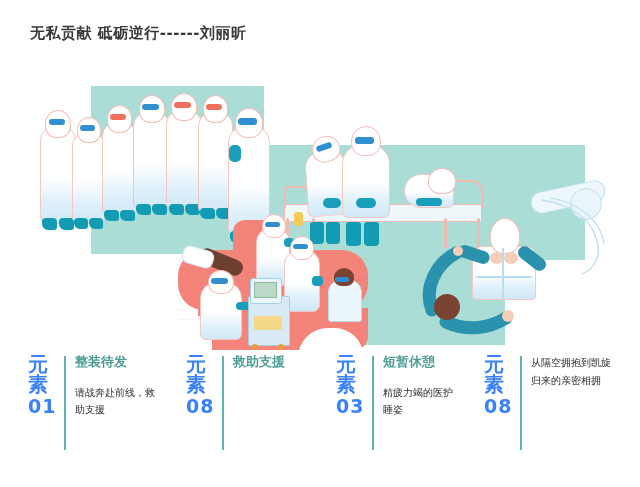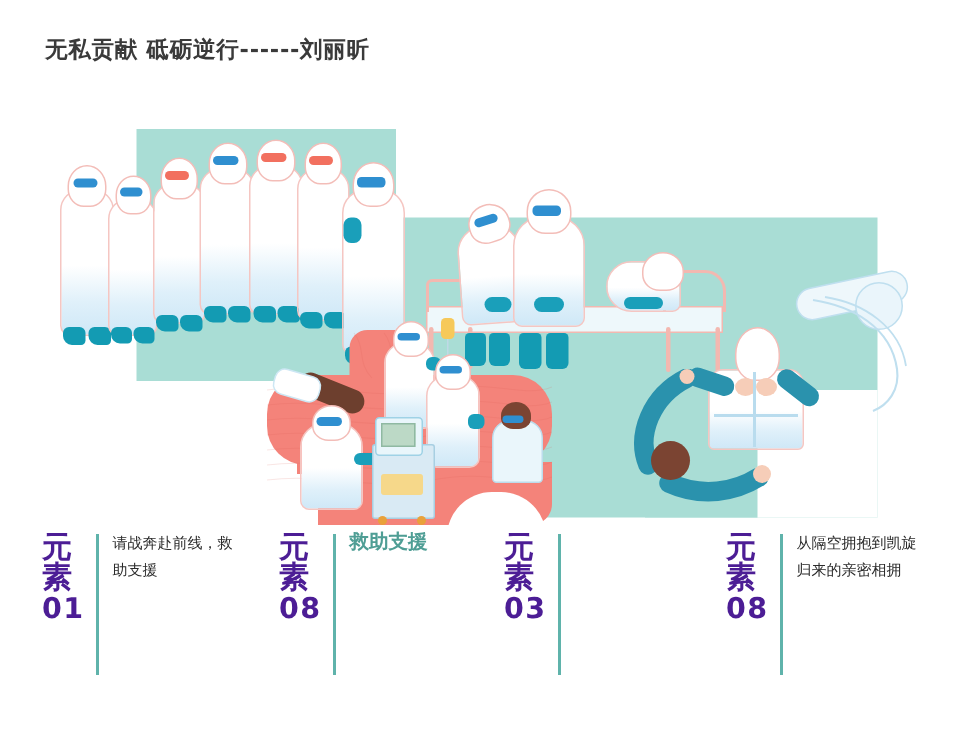--- a/index.html
+++ b/index.html
@@ -188,21 +188,21 @@
     padding-left: 28px;
     box-sizing: border-box;
   }
   .legend-item.i1 { width: 158px; }
   .legend-item.i2 { width: 150px; }
   .legend-item.i3 { width: 148px; }
   .legend-item.i4 { width: 184px; }
 
   .el-mark {
     font-family: "DejaVu Sans", "Liberation Sans", sans-serif;
-    color: #4c1d95;
+    color: #3b82f6;
     font-weight: 700;
     line-height: 1.02;
     width: 30px;
     flex: 0 0 30px;
     padding-top: 2px;
   }
   .el-mark .cjk {
     display: block;
     font-size: 20px;
     letter-spacing: 0px;
@@ -418,20 +418,21 @@
 
 <div class="legend">
 
   <div class="legend-item i1">
     <div class="el-mark">
       <span class="cjk">元素</span>
       <span class="num">01</span>
     </div>
     <div class="divider"></div>
     <div class="legend-text">
+      <div class="legend-head">整装待发</div>
       <div class="legend-body">请战奔赴前线，救助支援</div>
     </div>
   </div>
 
   <div class="legend-item i2">
     <div class="el-mark">
       <span class="cjk">元素</span>
       <span class="num">08</span>
     </div>
     <div class="divider"></div>
@@ -439,20 +440,24 @@
       <div class="legend-head">救助支援</div>
     </div>
   </div>
 
   <div class="legend-item i3">
     <div class="el-mark">
       <span class="cjk">元素</span>
       <span class="num">03</span>
     </div>
     <div class="divider"></div>
+    <div class="legend-text">
+      <div class="legend-head">短暂休憩</div>
+      <div class="legend-body">精疲力竭的医护睡姿</div>
+    </div>
   </div>
 
   <div class="legend-item i4">
     <div class="el-mark">
       <span class="cjk">元素</span>
       <span class="num">08</span>
     </div>
     <div class="divider"></div>
     <div class="legend-text">
       <div class="legend-body">从隔空拥抱到凯旋归来的亲密相拥</div>

